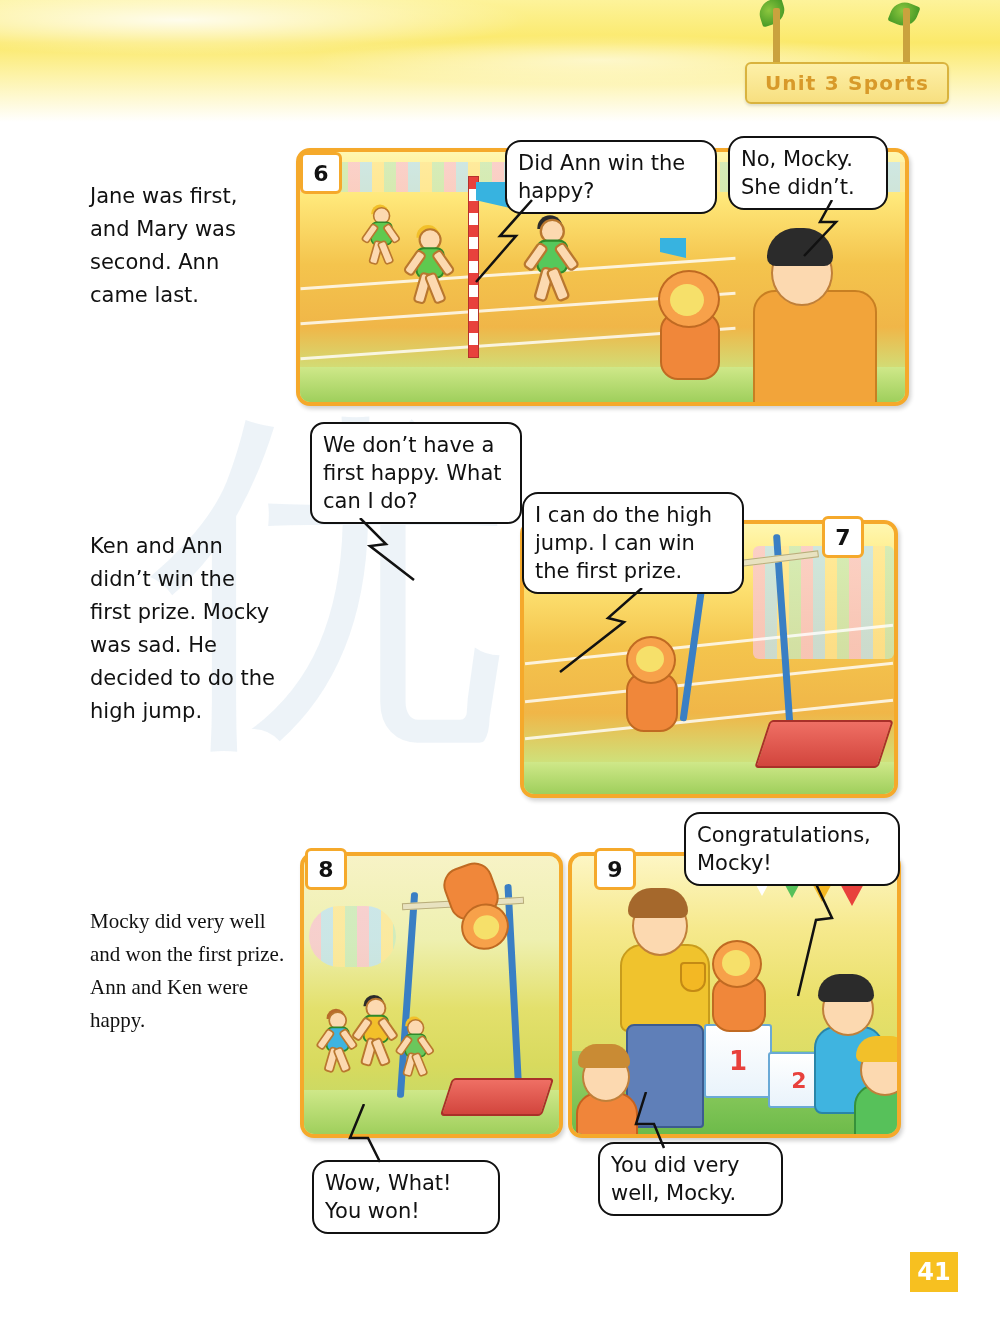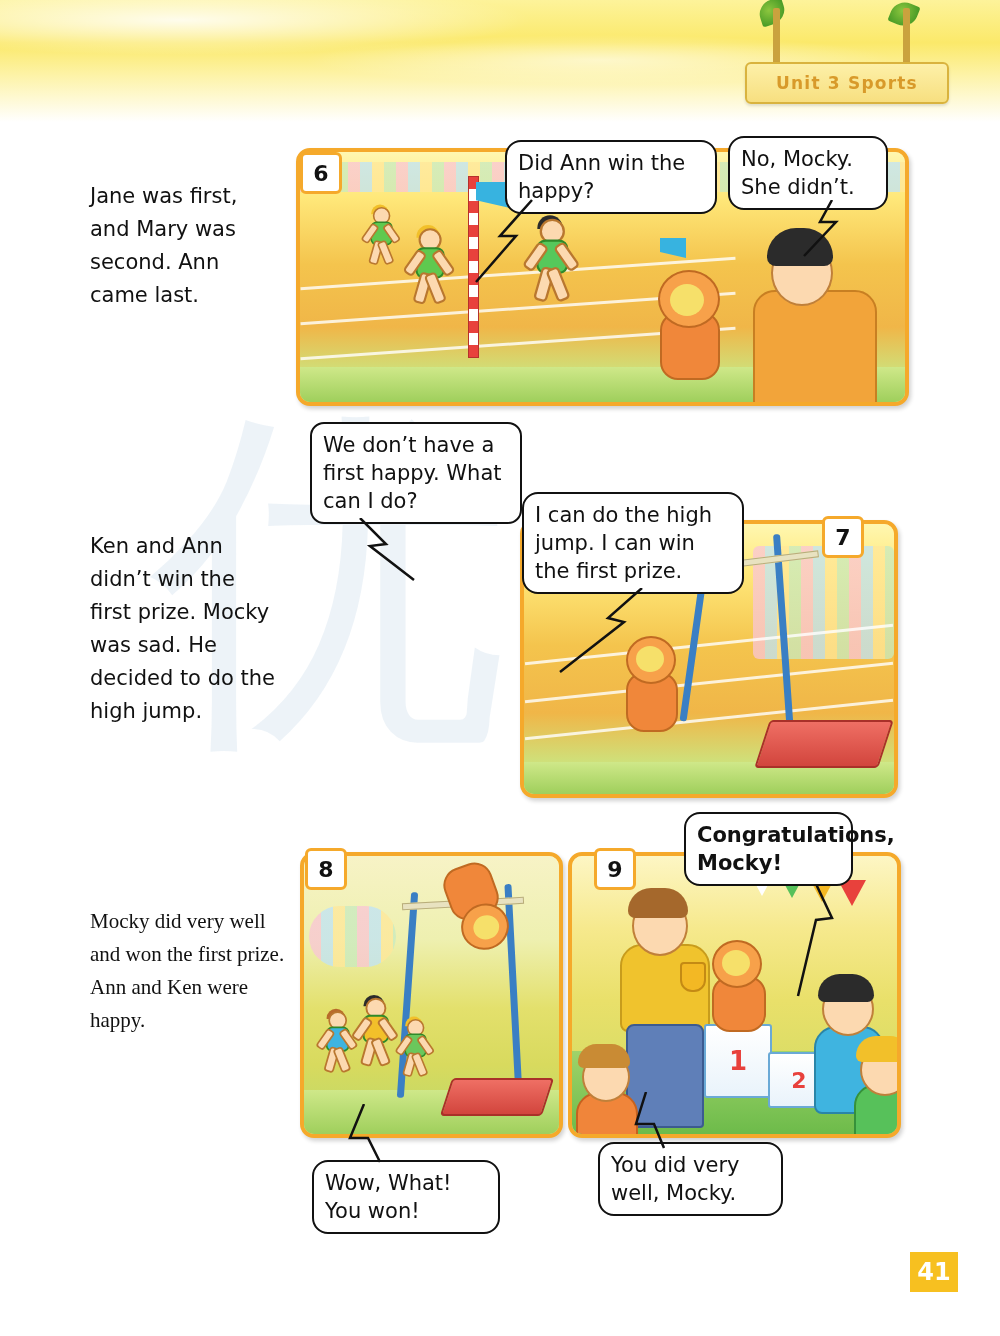--- a/index.html
+++ b/index.html
@@ -63,21 +63,21 @@
     border: 2px solid #d9b33e;
     border-radius: 6px;
     box-shadow: 0 2px 3px rgba(0,0,0,.12);
     display: flex;
     align-items: center;
     justify-content: center;
   }
   .sign-board span {
     color: #d89a2a;
     font-weight: bold;
-    font-size: 17px;
+    font-size: 20px;
     letter-spacing: 1.2px;
     font-family: "DejaVu Sans", sans-serif;
     text-align: center;
   }
 
   
   .watermark {
     position: absolute;
     left: 150px; top: 400px;
     width: 560px; height: 480px;
@@ -302,21 +302,21 @@
   .tail {
     position: absolute;
     z-index: 9;
   }
   .tail svg { display: block; }
 
   #bubble-1 { left: 505px; top: 140px; width: 212px; }
   #bubble-2 { left: 728px; top: 136px; width: 160px; }
   #bubble-3 { left: 310px; top: 422px; width: 212px; border-radius: 14px; }
   #bubble-4 { left: 522px; top: 492px; width: 222px; }
-  #bubble-5 { left: 684px; top: 812px; width: 169px; font-weight: bold; }
+  #bubble-5 { left: 684px; top: 812px; width: 216px; }
   #bubble-6 { left: 312px; top: 1160px; width: 188px; }
   #bubble-7 { left: 598px; top: 1142px; width: 185px; }
 
   
   .page-number {
     position: absolute;
     right: 42px; bottom: 44px;
     width: 48px; height: 40px;
     background: #f7c020;
     display: flex; align-items: center; justify-content: center;

